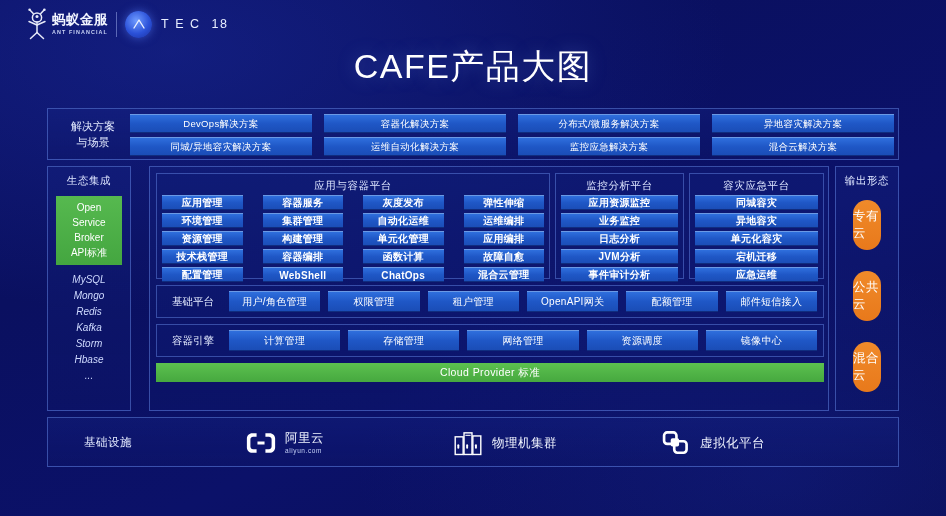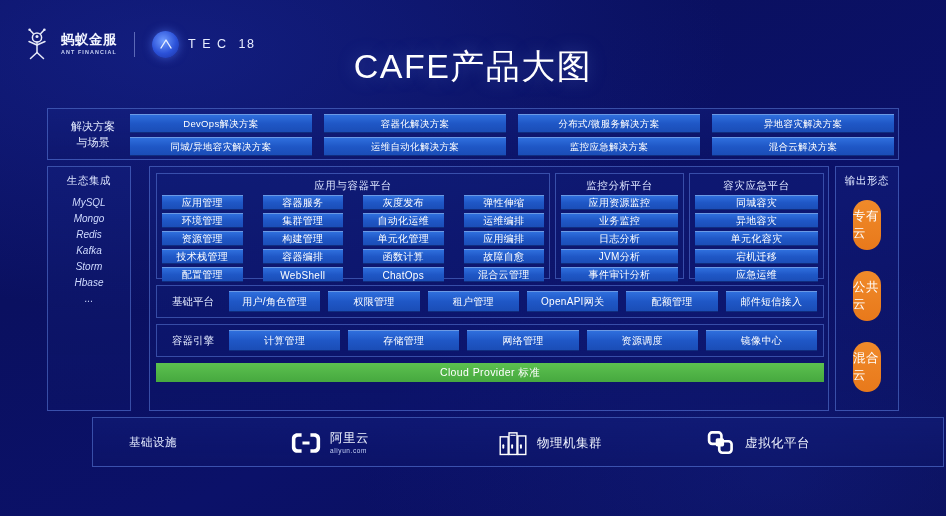--- a/index.html
+++ b/index.html
@@ -24,24 +24,24 @@
   }
 
   
   #header {
     position: absolute;
     left: 0; top: 0;
     width: 946px; height: 103px;
   }
   .brand {
     position: absolute;
-    left: 22px; top: 28px;
+    left: 22px; top: 8px;
     display: flex;
     align-items: center;
-    gap: 9px;
+    gap: 0;
   }
   .ant-mark { width: 30px; height: 32px; opacity: .95; }
   .brand-cn {
     display: flex; flex-direction: column;
     line-height: 1; gap: 3px;
   }
   .brand-cn .cn {
     font-size: 13.5px; font-weight: 700; letter-spacing: .5px;
     color: #f2f5ff;
   }
@@ -179,21 +179,21 @@
   }
   .sub-panel > .panel-title { margin-top: 5px; }
 
   #p-appcontainer { left: 6px; top: 6px; width: 394px; height: 106px; }
   #p-monitor     { left: 405px; top: 6px; width: 129px; height: 106px; }
   #p-dr          { left: 539px; top: 6px; width: 135px; height: 106px; }
 
   .col-grid {
     position: absolute;
     left: 5px; right: 5px; top: 21px; bottom: 5px;
-    display: grid; gap: 3px 20px;
+    display: grid; gap: 3px 20px; font-weight: bold;
   }
   #p-appcontainer .col-grid { grid-template-columns: repeat(4, 1fr); grid-template-rows: repeat(5, 1fr); }
   #p-monitor .col-grid      { grid-template-columns: 1fr; grid-template-rows: repeat(5, 1fr); }
   #p-dr .col-grid           { grid-template-columns: 1fr; grid-template-rows: repeat(5, 1fr); }
 
   
   .row-block {
     position: absolute;
     left: 6px; width: 668px;
     border: 1px solid rgba(120,160,255,0.40);
@@ -234,21 +234,21 @@
     width: 28px; height: 50px;
     background: linear-gradient(180deg, #f08a2a 0%, #e8791b 100%);
     display: flex; align-items: center; justify-content: center;
     font-size: 12.5px; color: #ffffff; letter-spacing: .5px; border-radius: 15px;
   }
   #output .out-box.first { margin-top: 12px; }
 
   
   #infra {
     left: 47px; top: 417px;
-    width: 852px; height: 50px; margin-left: 45px;
+    width: 852px; height: 50px;
   }
   #infra .infra-label {
     position: absolute;
     left: 36px; top: 17px;
     font-size: 11.5px; color: #e4ebff; letter-spacing: .5px;
   }
   .infra-item {
     position: absolute;
     display: flex; align-items: center; gap: 9px;
     top: 10px;
@@ -326,20 +326,26 @@
         <div class="chip">同城/异地容灾解决方案</div>
         <div class="chip">运维自动化解决方案</div>
         <div class="chip">监控应急解决方案</div>
         <div class="chip">混合云解决方案</div>
       </div>
     </div>
   </div>
 
   <div class="panel" id="ecosystem">
     <div class="panel-title">生态集成</div>
+    <div id="eco-green">
+      <span>Open</span>
+      <span>Service</span>
+      <span>Broker</span>
+      <span>API标准</span>
+    </div>
     <div id="eco-list">
       <span>MySQL</span>
       <span>Mongo</span>
       <span>Redis</span>
       <span>Kafka</span>
       <span>Storm</span>
       <span>Hbase</span>
       <span>...</span>
     </div>
   </div>

